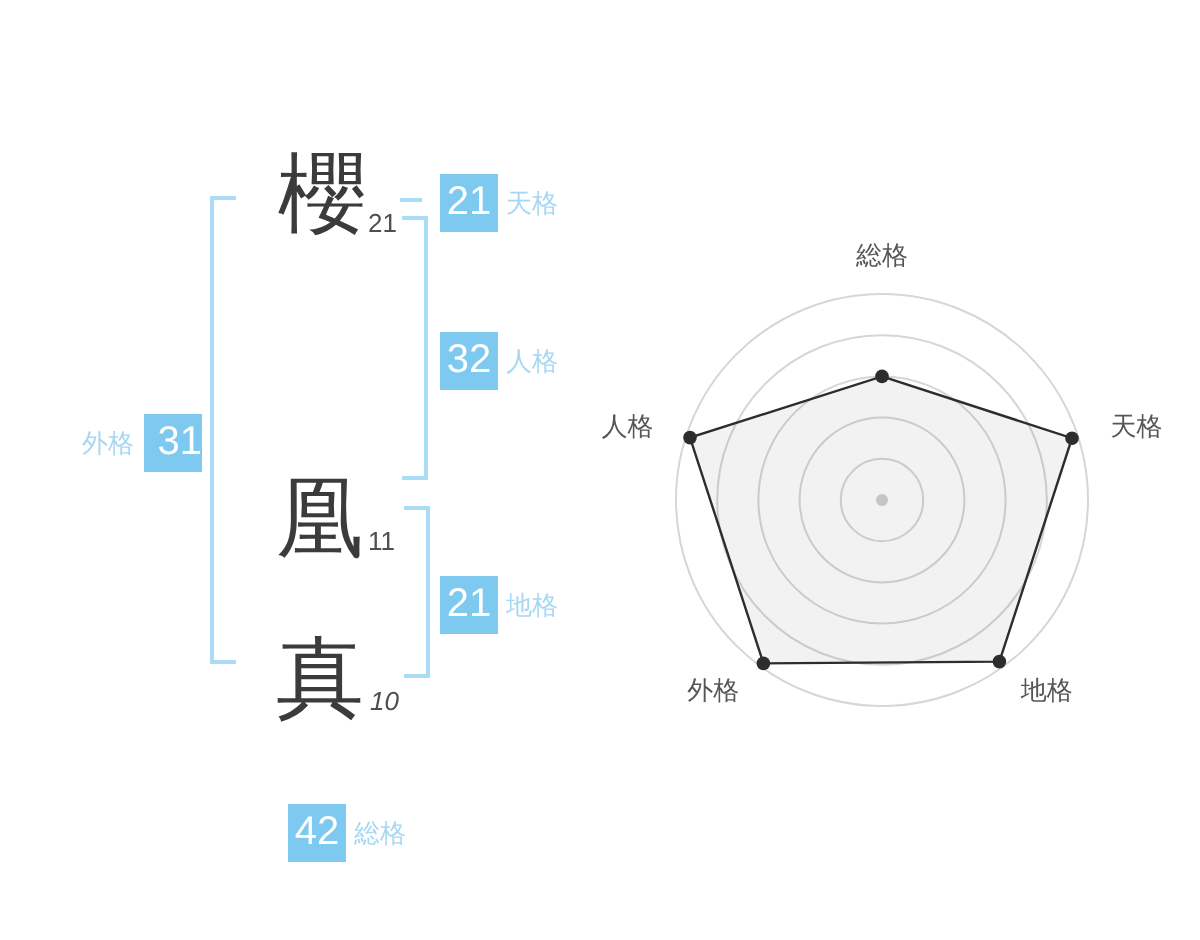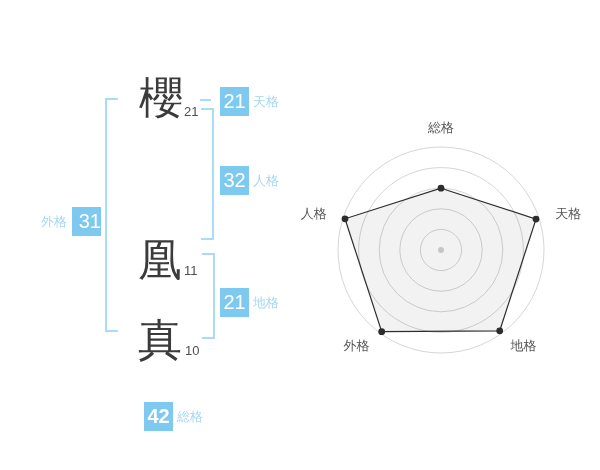--- a/index.html
+++ b/index.html
@@ -26,21 +26,21 @@
 
 <div class="stage">
 
   <div class="kanji" style="left:139px;top:76px;">櫻</div>
   <div class="strokes" style="left:184px;top:105px;">21</div>
 
   <div class="kanji" style="left:138px;top:238px;">凰</div>
   <div class="strokes" style="left:184px;top:264px;">11</div>
 
   <div class="kanji" style="left:138px;top:318px;">真</div>
-  <div class="strokes" style="left:185px;top:344px;">10</div>
+  <div class="strokes" style="left:185px;top:344px;font-style:italic;">10</div>
 
   <div class="bracket bracket-left" style="left:105px;top:98px;width:11px;height:230px;"></div>
   <div class="dash" style="left:200px;top:99px;width:11px;height:2px;"></div>
   <div class="bracket bracket-right" style="left:201px;top:108px;width:11px;height:128px;"></div>
   <div class="bracket bracket-right" style="left:202px;top:253px;width:11px;height:82px;"></div>
 
   <div class="badge" style="left:220px;top:87px;">
     <span>21</span>
   </div>
   <span class="badge-label" style="left:253px;top:95px;">天格</span>
@@ -53,21 +53,21 @@
   <div class="badge" style="left:220px;top:288px;">
     <span>21</span>
   </div>
   <span class="badge-label" style="left:253px;top:296px;">地格</span>
 
   <div class="badge" style="left:72px;top:207px;justify-content:flex-end;">
     <span>31</span>
   </div>
   <span class="badge-label" style="left:41px;top:215px;">外格</span>
 
-  <div class="badge" style="left:144px;top:402px;font-weight:bold;">
+  <div class="badge" style="left:144px;top:402px;">
     <span>42</span>
   </div>
   <span class="badge-label" style="left:177px;top:410px;">総格</span>
 
   <svg class="chart-svg" width="600" height="470" viewBox="0 0 600 470">
       <circle cx="441" cy="250" r="20.6" fill="none" stroke="#d6d6d6" stroke-width="1"></circle>
       <circle cx="441" cy="250" r="41.2" fill="none" stroke="#d6d6d6" stroke-width="1"></circle>
       <circle cx="441" cy="250" r="61.8" fill="none" stroke="#d6d6d6" stroke-width="1"></circle>
       <circle cx="441" cy="250" r="82.4" fill="none" stroke="#d6d6d6" stroke-width="1"></circle>
       <circle cx="441" cy="250" r="103.0" fill="none" stroke="#d6d6d6" stroke-width="1"></circle>

